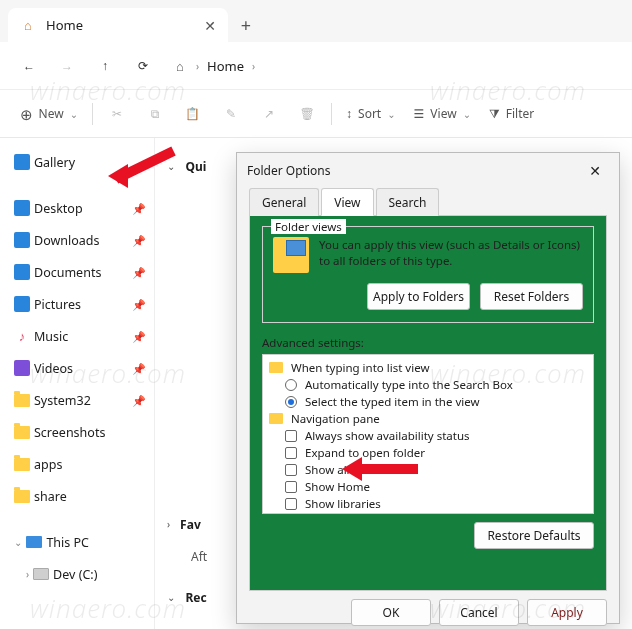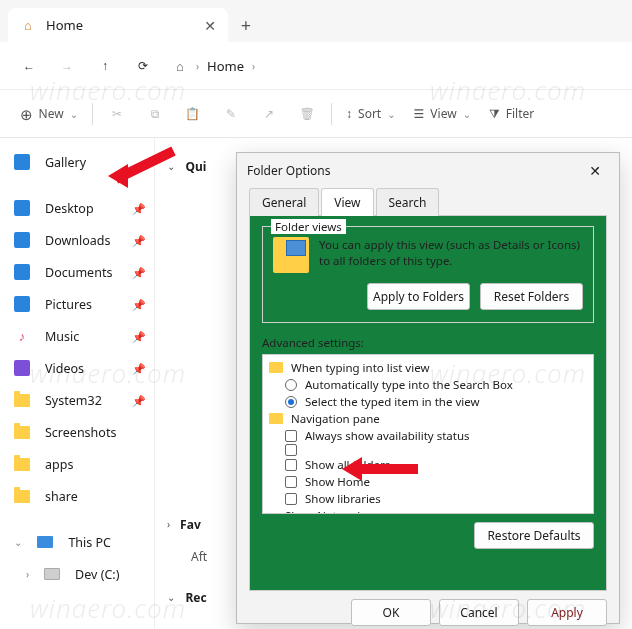--- a/index.html
+++ b/index.html
@@ -19,21 +19,21 @@
 
 
 .toolbar { height: 48px; display: flex; align-items: center; padding: 0 12px; gap: 2px; border-bottom: 1px solid #e8e8e8; }
 .tbtn { height: 32px; padding: 0 8px; display: flex; align-items: center; justify-content: center; gap: 6px; border-radius: 4px; color: #555; min-width: 36px; }
 .tbtn.disabled { color: #bbb; }
 .tsep { width: 1px; height: 22px; background: #ddd; margin: 0 4px; }
 
 
 .main { display: flex; height: 491px; }
 .sidebar { width: 155px; padding: 8px 4px 8px 10px; border-right: 1px solid #eee; overflow: hidden; }
-.side-item { display: flex; align-items: center; gap: 15px; height: 32px; padding: 0 4px; border-radius: 4px; font-size: 12.5px; }
+.side-item { display: flex; align-items: center; gap: 4px; height: 32px; padding: 0 4px; border-radius: 4px; font-size: 12.5px; }
 .side-item .pin { margin-left: auto; color: #888; font-size: 11px; }
 .side-spacer { height: 14px; }
 .content { flex: 1; padding: 14px 8px; position: relative; }
 .section { display: flex; align-items: center; gap: 10px; height: 28px; margin-bottom: 10px; margin-left: 4px; }
 .section .chev2 { color: #555; font-size: 10px; }
 .stub { font-size: 12px; color: #555; margin-left: 28px; margin-bottom: 18px; }
 
 
 .ico { width: 16px; height: 16px; display: inline-flex; align-items: center; justify-content: center; font-size: 13px; }
 .ico-folder { width: 16px; height: 13px; background: #ffcf48; border-radius: 1px; position: relative; }
@@ -274,20 +274,21 @@
       <div class="tree-row">
           <span class="tree-ico"></span>
           <span>Navigation pane</span>
         </div>
       <div class="tree-row indent1">
           <span class="check"></span>
           <span>Always show availability status</span>
         </div>
       <div class="tree-row indent1">
           <span class="check"></span>
+          <span>Expand to open folder</span>
         </div>
       <div class="tree-row indent1">
           <span class="check"></span>
           <span>Show all folders</span>
         </div>
       <div class="tree-row indent1">
           <span class="check"></span>
           <span>Show Home</span>
         </div>
       <div class="tree-row indent1">

